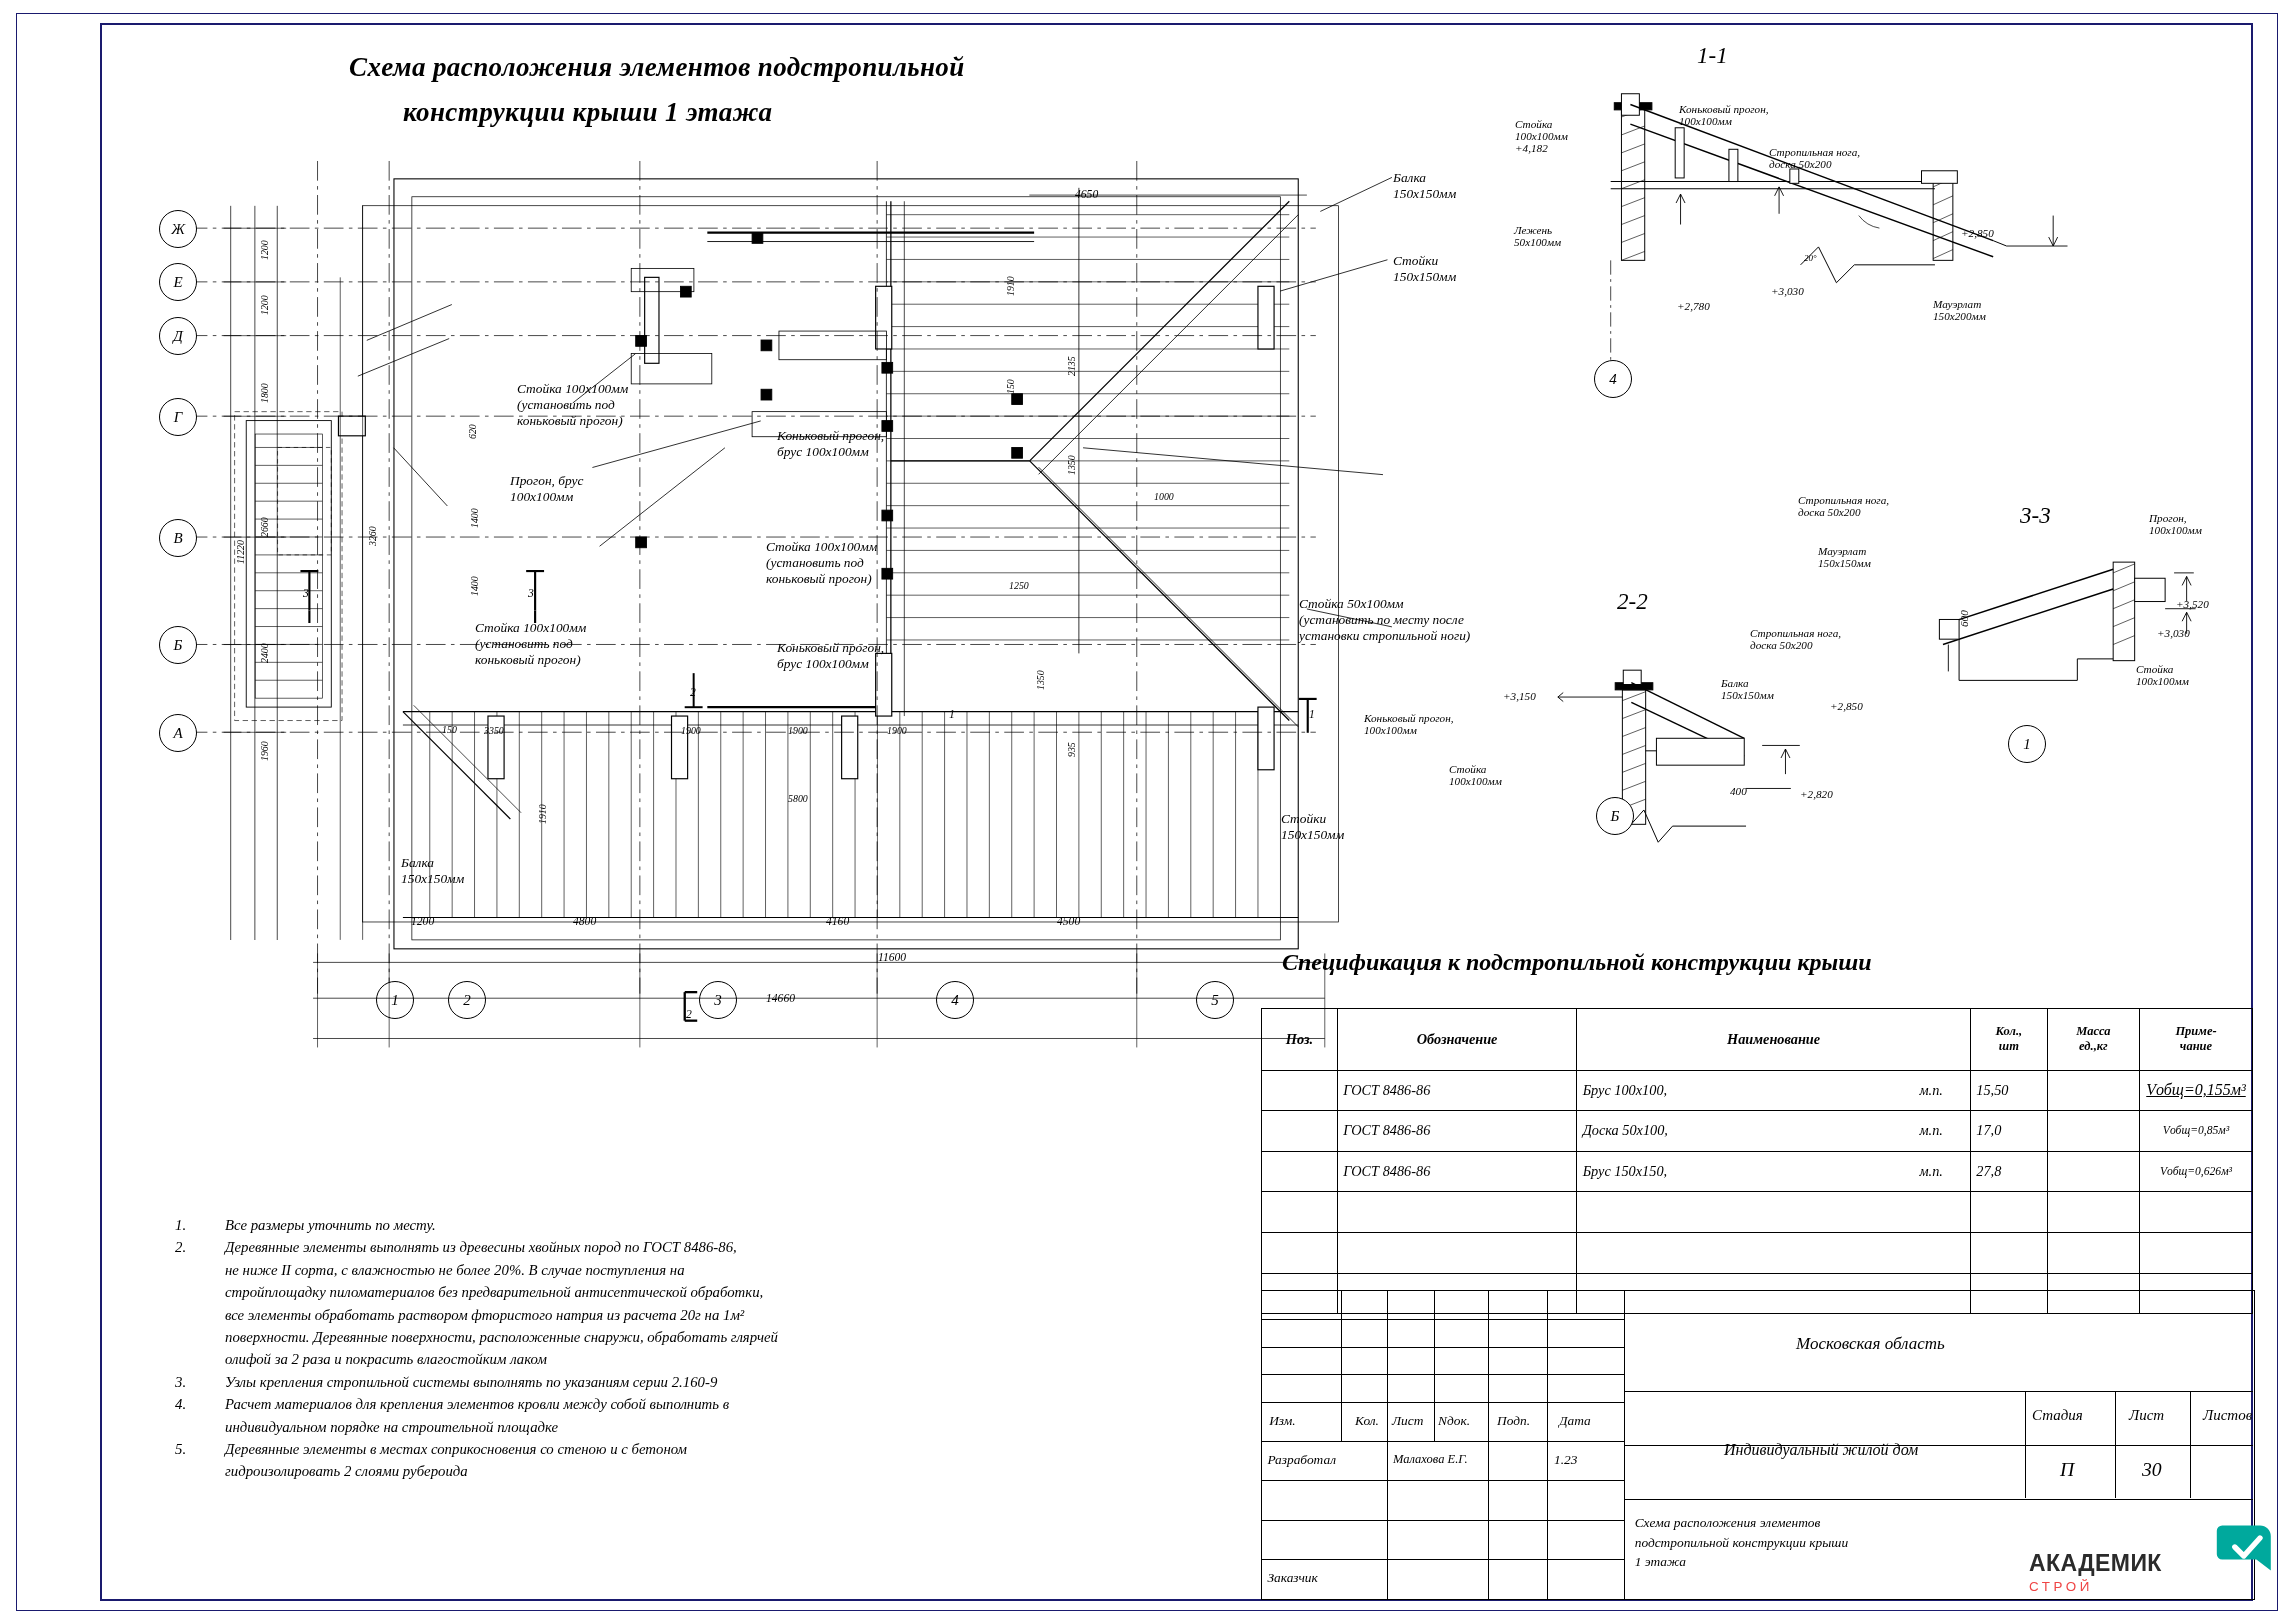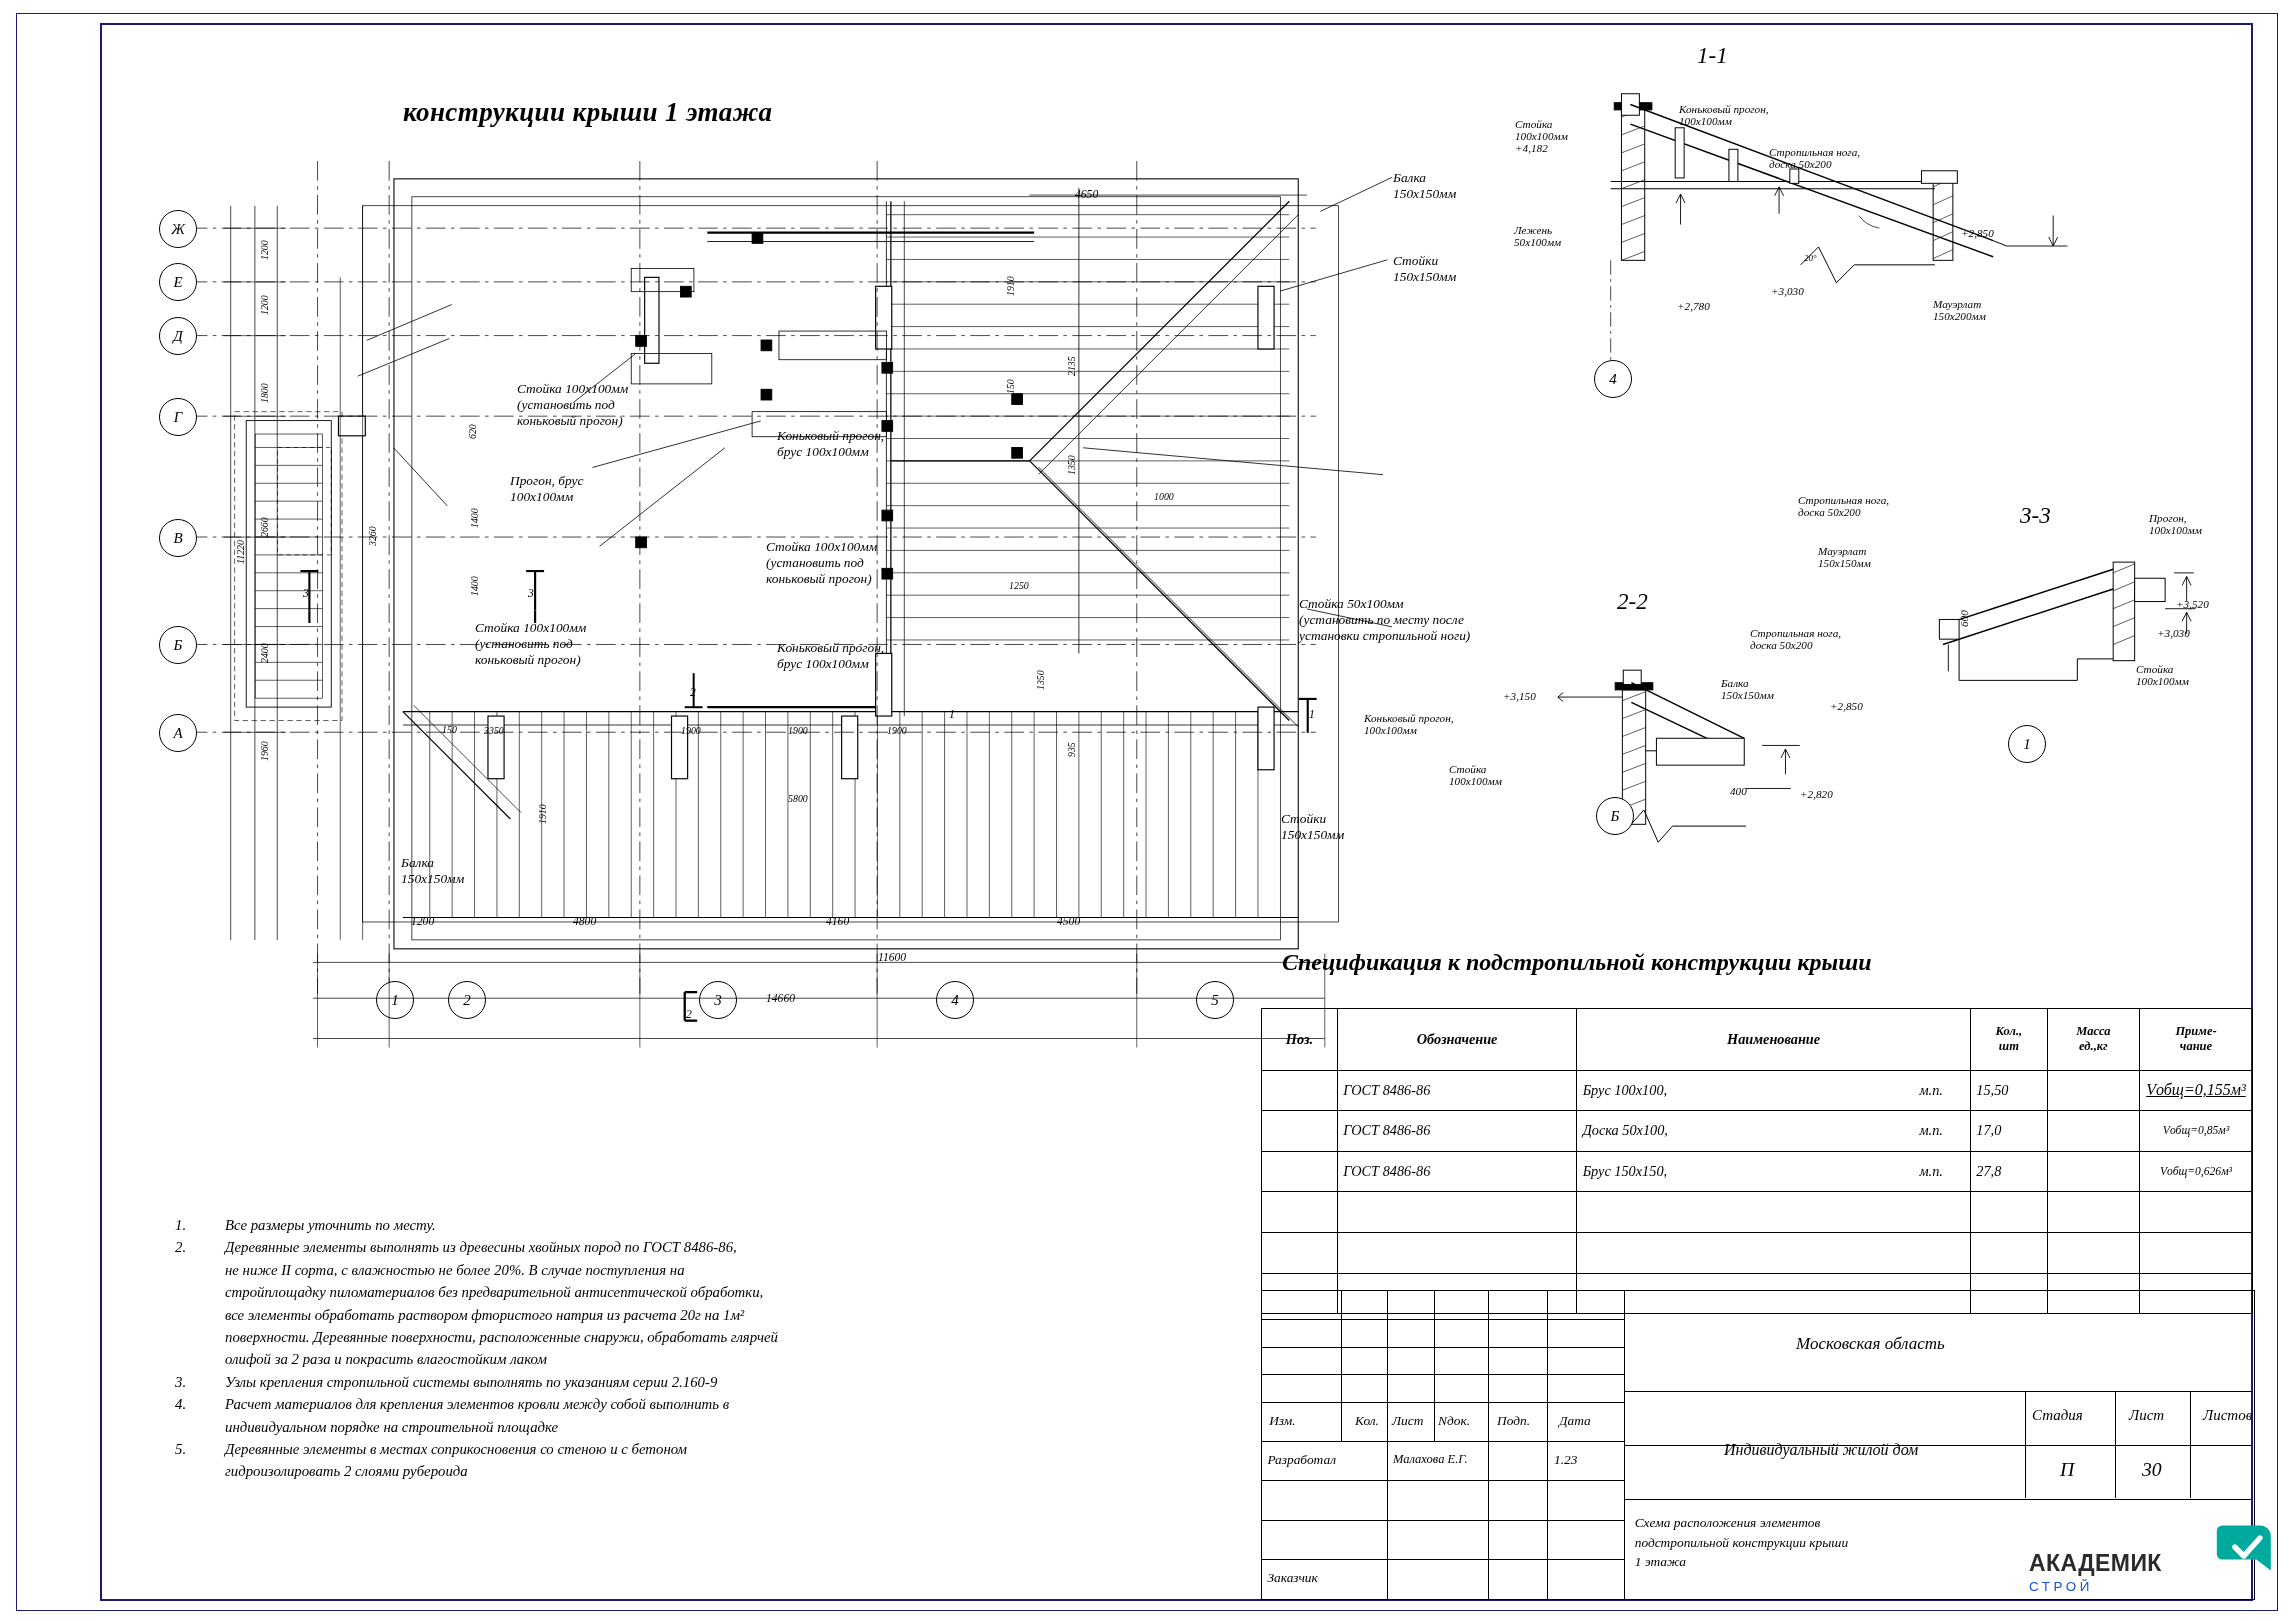--- a/index.html
+++ b/index.html
@@ -23,20 +23,21 @@
   .logo{position:absolute;font-family:"Liberation Sans",sans-serif;font-style:normal;}
   svg{position:absolute;left:0;top:0;overflow:visible;}
 </style>
 </head>
 <body>
 
 <div class="sheet">
   <div class="frame-outer"></div>
   <div class="frame-inner"></div>
 
+  <div class="t title1" style="left:349px;top:52px;">Схема расположения элементов подстропильной</div>
   <div class="t title1" style="left:403px;top:97px;">конструкции крыши 1 этажа</div>
 
   <svg width="1272" height="958" viewBox="0 0 1420 1070" style="left:134px;top:152px;">
     <g stroke="#000" fill="none" stroke-width="1">
 
       <rect x="290" y="30" width="1010" height="860" stroke-width="1.2"></rect>
       <rect x="310" y="50" width="970" height="830" stroke-width="0.8"></rect>
       <rect x="255" y="60" width="1090" height="800" stroke-width="0.8"></rect>
 
       <rect x="125" y="300" width="95" height="320" stroke-width="1"></rect>
@@ -686,21 +687,21 @@
       <div class="t lbl" style="left:436px;top:167px;font-size:19.7px;">П</div>
       <div class="t lbl" style="left:518px;top:167px;font-size:19.7px;">30</div>
       <div class="t lbl" style="left:598px;top:167px;font-size:19.7px;"></div>
       <div class="t lbl" style="left:100px;top:150px;font-size:16px;">Индивидуальный жилой дом</div>
       <div class="t lbl" style="left:10.7px;top:222px;font-size:13.4px;white-space:pre-line;line-height:19.7px;">Схема расположения элементов
 подстропильной конструкции крыши
 1 этажа</div>
 
       <div class="logo" style="left:405px;top:231px;">
         <div style="font-size:23px;font-weight:bold;color:#2b2b2b;letter-spacing:0.4px;margin-top:28px;">АКАДЕМИК</div>
-        <div style="font-size:13.4px;color:#1d4ed8;letter-spacing:3.6px;margin-top:1.8px;">СТРОЙ</div>
+        <div style="font-size:13.4px;color:#ef4444;letter-spacing:3.6px;margin-top:1.8px;">СТРОЙ</div>
       </div>
       <svg width="63" height="63" viewBox="0 0 70 70" style="left:591px;top:229px;">
         <path d="M8 6 H50 A12 12 0 0 1 62 18 V56 L46 44 H8 A6 6 0 0 1 2 38 V12 A6 6 0 0 1 8 6 Z" fill="#00a99d"></path>
         <path d="M22 30 L32 40 L50 20" stroke="#fff" stroke-width="6" fill="none" stroke-linecap="round" stroke-linejoin="round"></path>
       </svg>
     </div>
   </div>
 </div>
 
 

